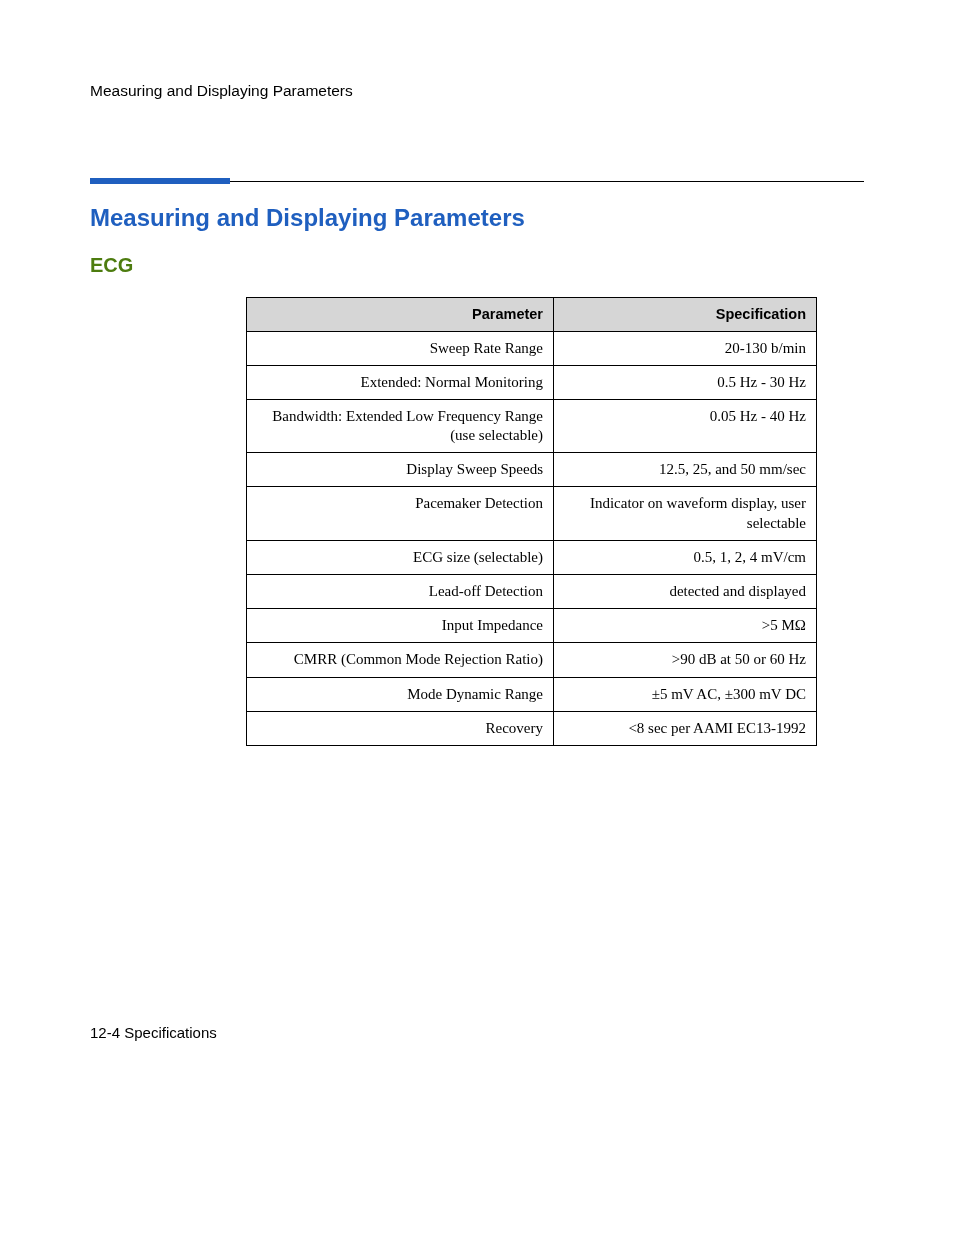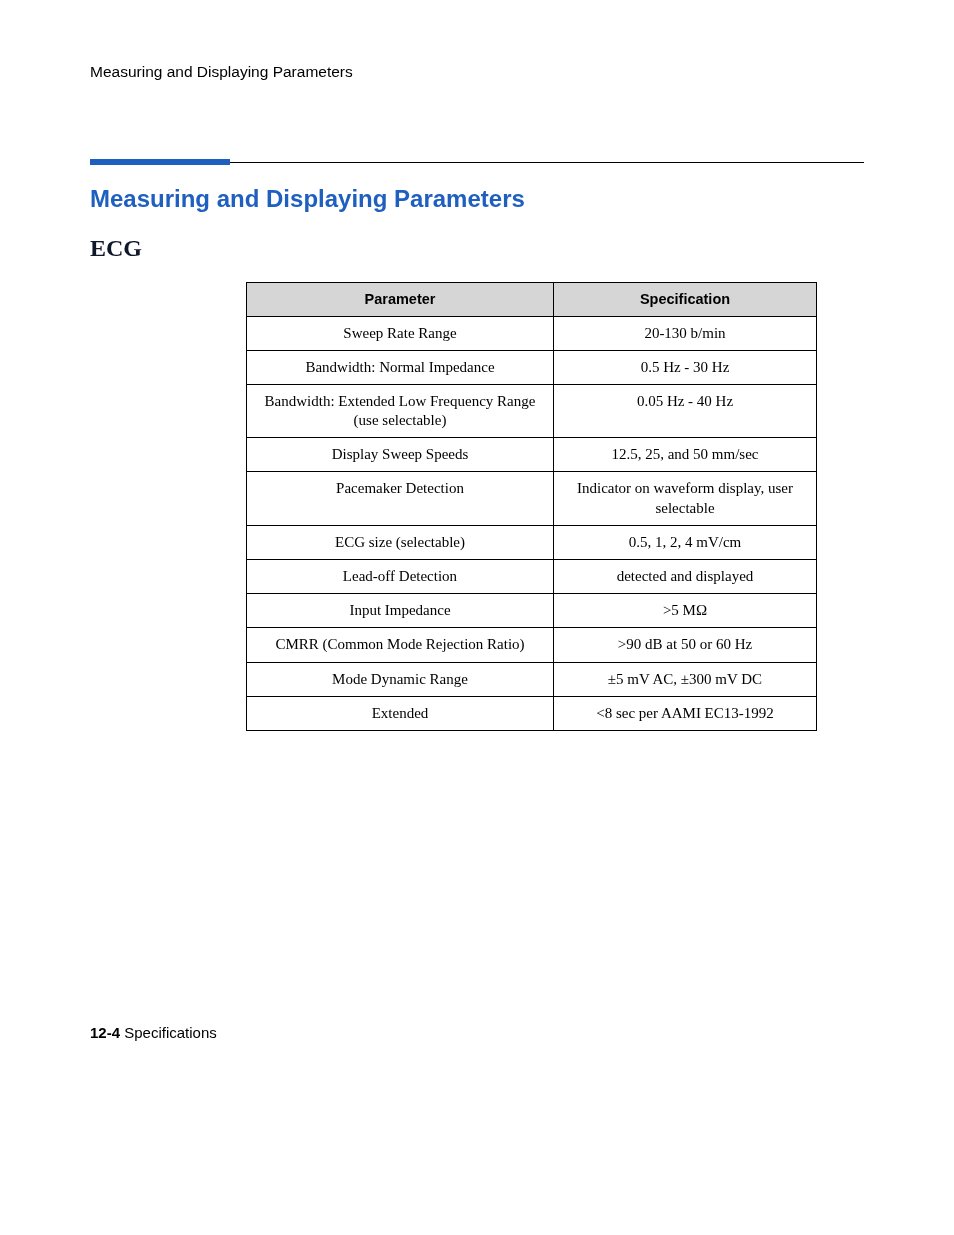--- a/index.html
+++ b/index.html
@@ -7,21 +7,21 @@
     padding: 0;
     background: #ffffff;
     width: 954px;
     height: 1235px;
     font-family: "Times New Roman", Times, serif;
     color: #000;
     position: relative;
   }
   .page {
     box-sizing: border-box;
-    padding: 63px 90px 0 90px;
+    padding: 82px 90px 0 90px;
     width: 954px;
     height: 1089px;
     position: relative;
   }
   .running-header {
     font-family: Arial, Helvetica, sans-serif;
     font-size: 15.5px;
     color: #000;
     margin-bottom: 78px;
   }
@@ -47,57 +47,57 @@
     background: #1f5fbf;
   }
   .section-heading {
     font-family: Arial, Helvetica, sans-serif;
     font-weight: bold;
     font-size: 24px;
     color: #1f5fbf;
     margin: 0 0 22px 0;
   }
   .sub-heading {
-    font-family: Liberation Serif, serif;
+    font-family: Liberation Sans, sans-serif;
     font-weight: bold;
-    font-size: 24px;
-    color: #0f172a;
+    font-size: 20px;
+    color: #4d7c0f;
     margin: 0 0 20px 0;
   }
   table.spec {
     border-collapse: collapse;
     margin-left: 156px;
     width: 570px;
     table-layout: fixed;
   }
   table.spec th, table.spec td {
     border: 1px solid #000;
     padding: 7px 10px;
-    text-align: center;
+    text-align: right;
     vertical-align: top;
     font-size: 15px;
     line-height: 1.28;
   }
   table.spec th {
     background: #d6d6d6;
     font-family: Arial, Helvetica, sans-serif;
     font-weight: bold;
     font-size: 14.5px;
   }
   table.spec col.c1 { width: 307px; }
   table.spec col.c2 { width: 263px; }
   .footer {
     position: absolute;
     left: 90px;
     bottom: 48px;
     font-family: Arial, Helvetica, sans-serif;
     font-size: 15px;
   }
   .footer .pg {
-    font-weight: bold;
+    font-weight: normal;
   }
 </style>
 </head>
 <body>
 
 <div class="page">
 
   <div class="running-header">Measuring and Displaying Parameters</div>
 
   <div class="rule-wrap">
@@ -119,21 +119,21 @@
         <th>Parameter</th>
         <th>Specification</th>
       </tr>
     </thead>
     <tbody>
       <tr>
           <td>Sweep Rate Range</td>
           <td>20-130 b/min</td>
         </tr>
       <tr>
-          <td>Bandwidth: Normal Impedance</td>
+          <td>Extended: Normal Monitoring</td>
           <td>0.5 Hz - 30 Hz</td>
         </tr>
       <tr>
           <td>Bandwidth: Extended Low Frequency Range (use selectable)</td>
           <td>0.05 Hz - 40 Hz</td>
         </tr>
       <tr>
           <td>Display Sweep Speeds</td>
           <td>12.5, 25, and 50 mm/sec</td>
         </tr>
@@ -155,21 +155,21 @@
         </tr>
       <tr>
           <td>CMRR (Common Mode Rejection Ratio)</td>
           <td>&gt;90 dB at 50 or 60 Hz</td>
         </tr>
       <tr>
           <td>Mode Dynamic Range</td>
           <td>±5 mV AC, ±300 mV DC</td>
         </tr>
       <tr>
-          <td>Extended</td>
+          <td>Recovery</td>
           <td>&lt;8 sec per AAMI EC13-1992</td>
         </tr>
     </tbody>
   </table>
 
   <div class="footer">
     <span class="pg">12-4</span><span> Specifications</span>
   </div>
 
 </div>

